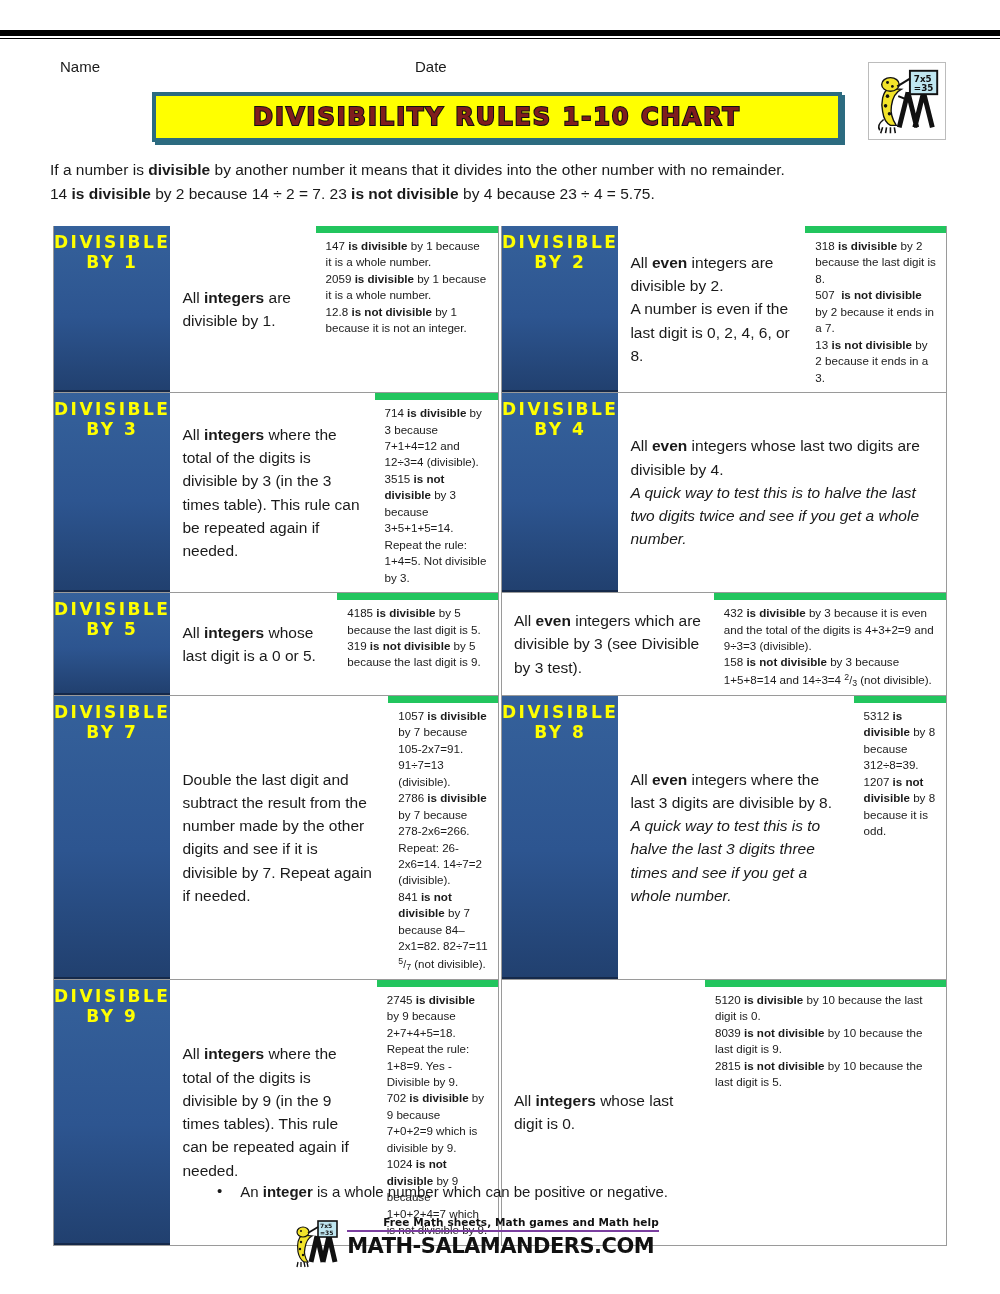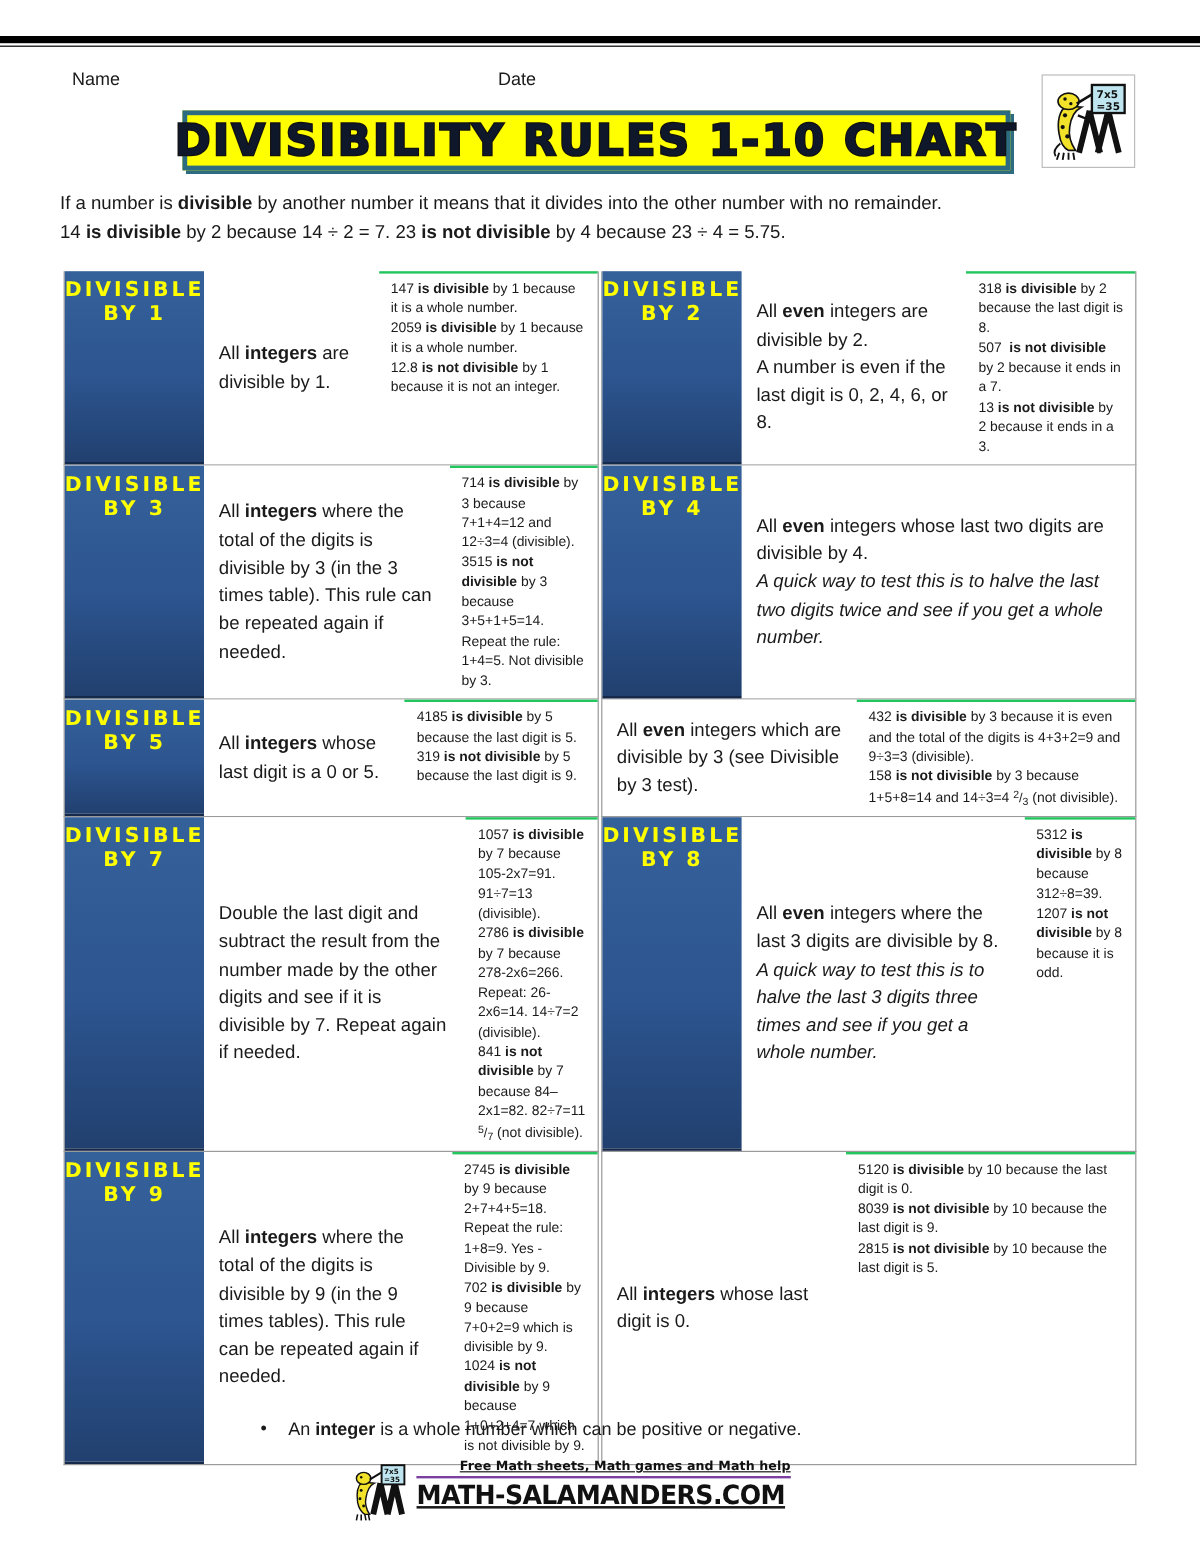--- a/index.html
+++ b/index.html
@@ -60,23 +60,23 @@
     border: 4px solid #2c6b80;
     box-sizing: border-box;
     display: flex;
     align-items: center;
     justify-content: center;
     box-shadow: 3px 3px 0 #2c6b80;
   }
   .title-text {
     font-family: "DejaVu Sans", sans-serif;
     font-weight: bold;
-    font-size: 36px;
+    font-size: 24px;
     letter-spacing: 2px;
-    color: #0f172a;
+    color: #7f1d1d;
     -webkit-text-stroke: 2px #111111;
     paint-order: stroke fill;
     white-space: nowrap;
   }
 
   
   .intro {
     position: absolute;
     top: 158px; left: 50px;
     width: 900px;
@@ -123,21 +123,21 @@
     line-height: 1.5;
     flex: 1 1 auto;
     display: flex;
     flex-direction: column;
     justify-content: center;
     min-height: 74px;
   }
   .rule-body .line { display: block; }
   .rule-body .it { font-style: italic; }
   .rule-examples {
-    border-top: 2px solid #22c55e;
+    border-top: 7px solid #22c55e;
     padding: 5px 10px 6px 10px;
     font-size: 11.6px;
     line-height: 1.42;
   }
   .ex-line { display: block; }
   .ex-line.it { font-style: italic; }
   b { font-weight: bold; }
 
   
   .frac {
@@ -164,21 +164,20 @@
   }
 
   
   .brand {
     position: absolute;
     top: 1216px; left: 0;
     width: 948px;
     display: flex;
     justify-content: center;
     align-items: flex-start;
-    text-decoration: underline;
   }
   .brand-inner {
     display: flex;
     align-items: flex-start;
   }
   .brand-mark { width: 62px; height: 50px; margin-top: 2px; }
   .brand-right { display: flex; flex-direction: column; margin-left: -4px; }
   .brand-tagline {
     font-family: "DejaVu Sans", sans-serif;
     font-weight: bold;

